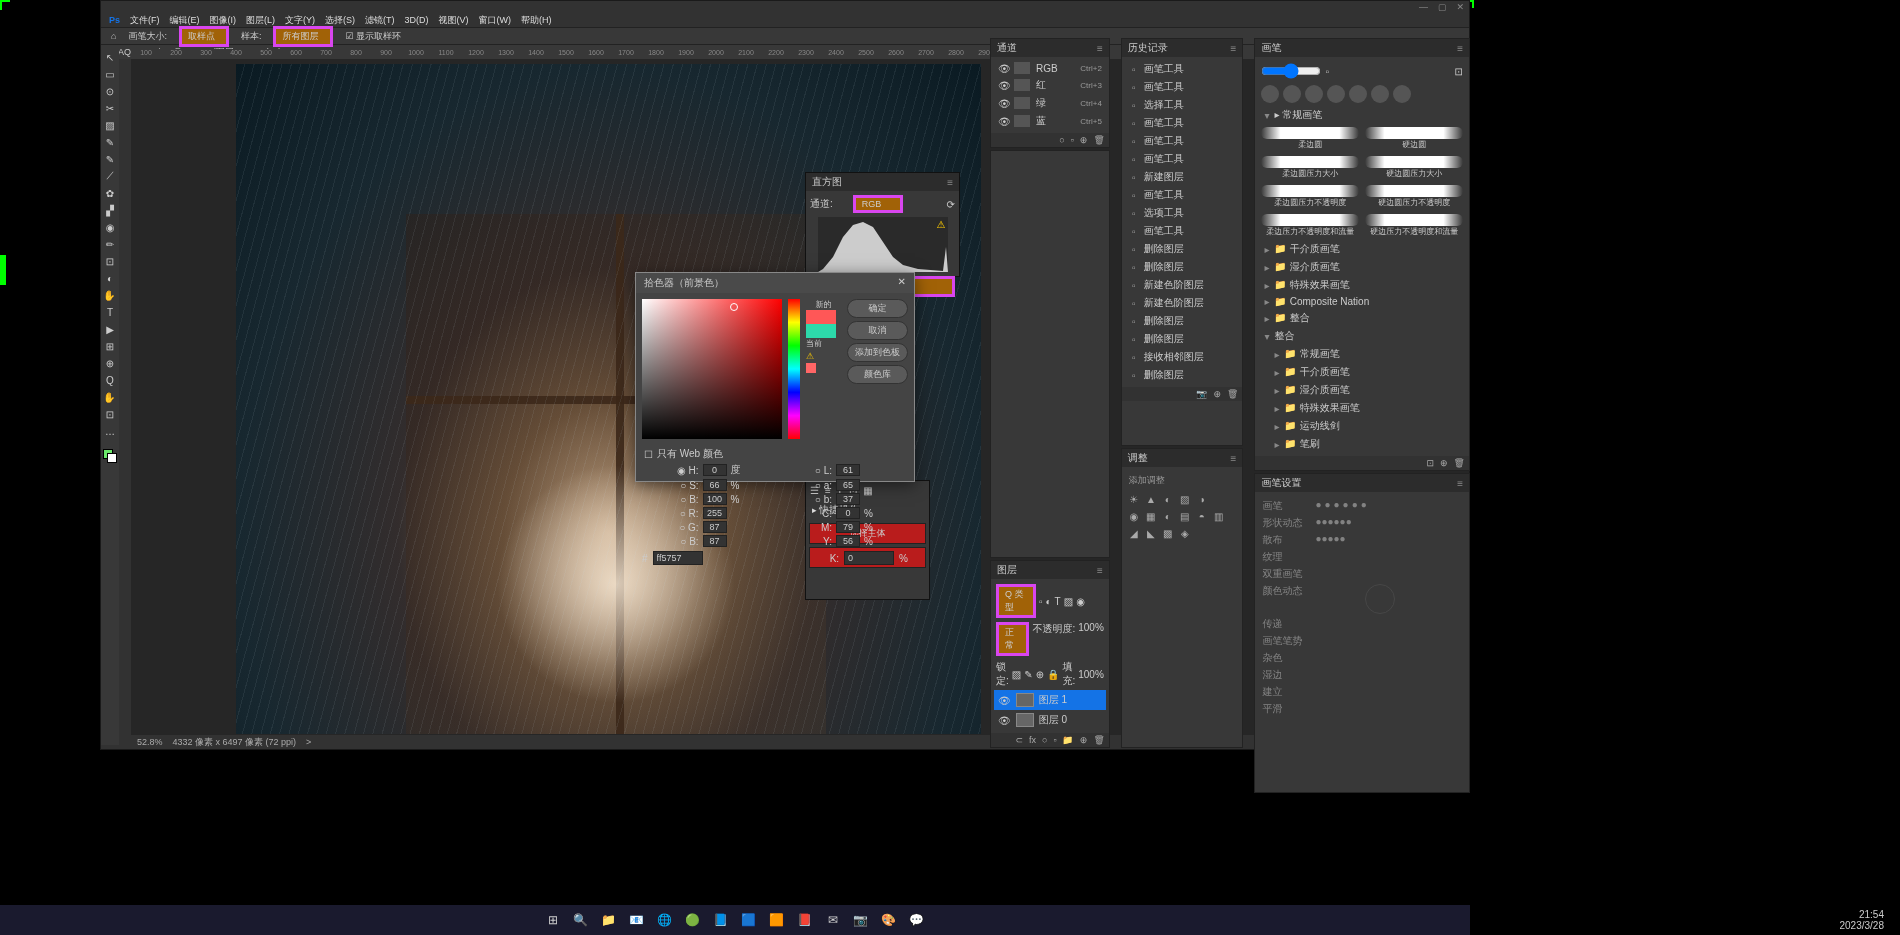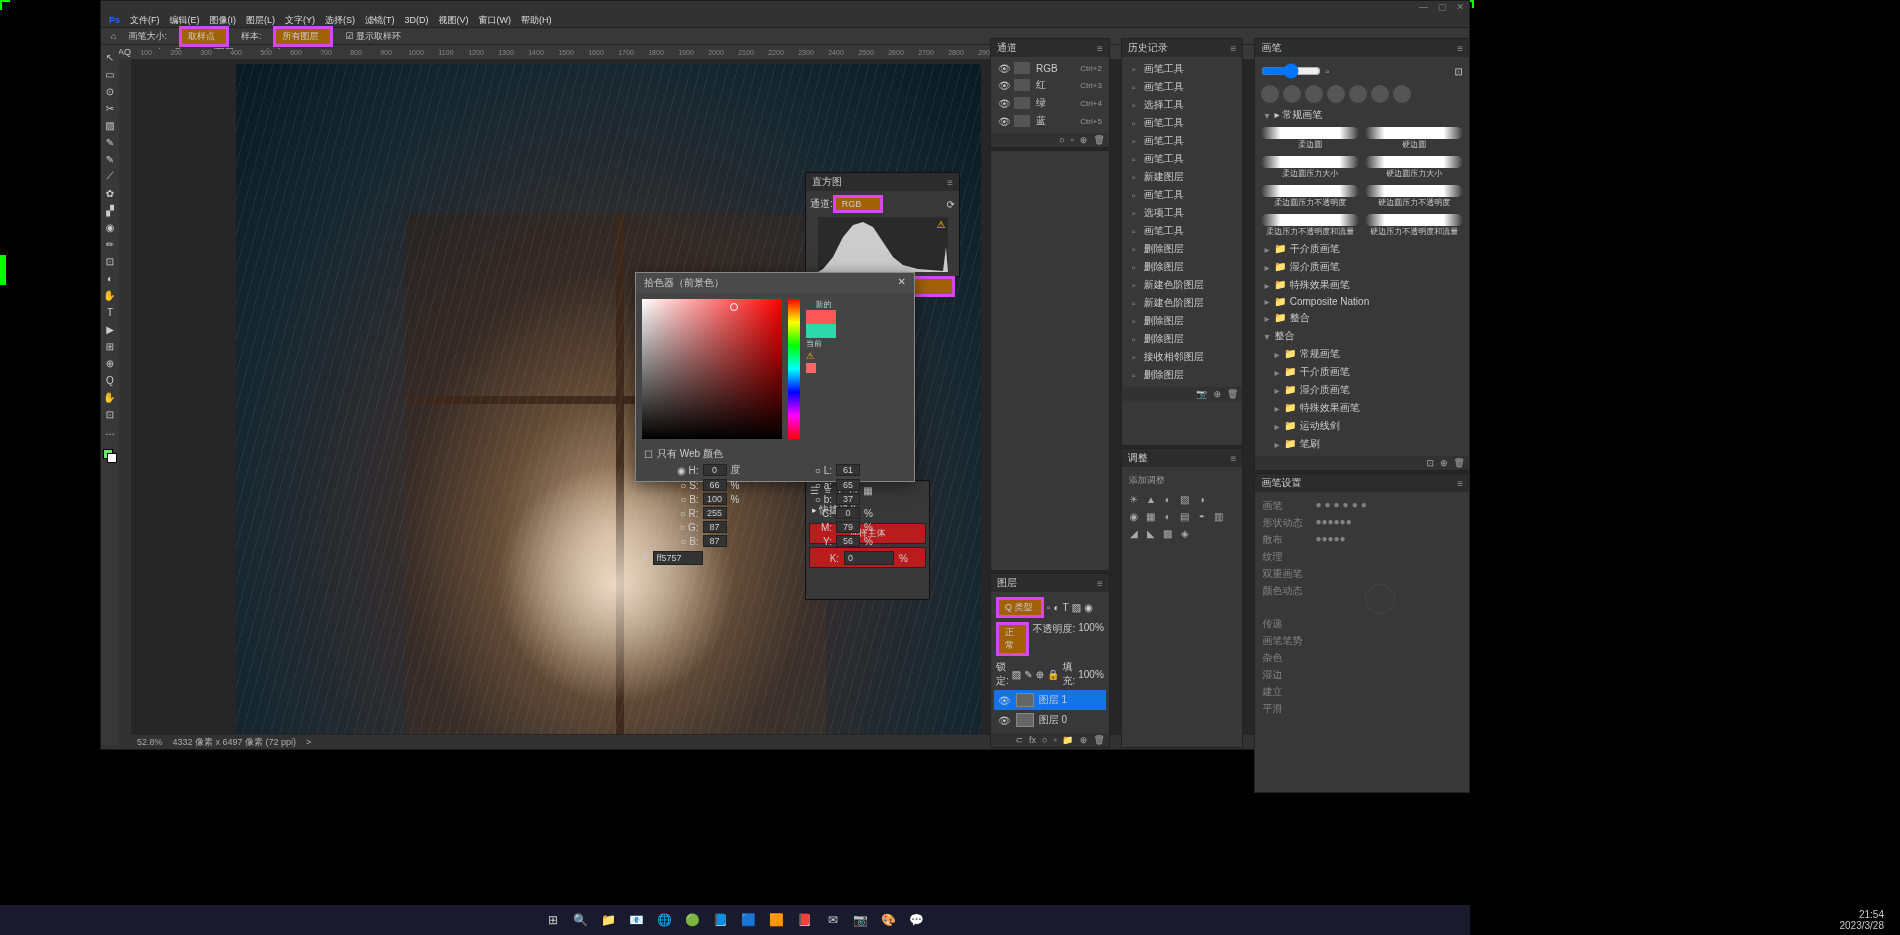--- a/index.html
+++ b/index.html
@@ -254,21 +254,21 @@
     <div class="panel" style="flex:1">
       <div class="panel-body" style="height:260px"></div>
     </div>
     <div class="panel">
       <div class="panel-title">
           <span>图层</span>
           <span class="menu-icon">≡</span>
         </div>
       <div class="panel-body">
         <div style="display:flex;gap:3px;align-items:center;padding:2px">
-          <span class="dropdown" style="width:48px">Q 类型</span>
+          <span class="dropdown" style="width:40px">Q 类型</span>
           <span>▫</span>
             <span>◐</span>
             <span>T</span>
             <span>▨</span>
             <span>◉</span>
         </div>
         <div style="display:flex;gap:3px;padding:2px">
           <span class="dropdown" style="flex:1">正常</span>
           <span>不透明度:</span>
             <span>100%</span>
@@ -595,21 +595,21 @@
     </div>
   </div>
 </div>
 
 <div class="histogram-panel">
   <div class="panel-title">
       <span>直方图</span>
       <span class="menu-icon">≡</span>
     </div>
   <div class="histogram-body">
-    <div style="display:flex;gap:0;align-items:center">
+    <div style="display:flex;gap:20px;align-items:center">
       <span>通道:</span>
       <span class="dropdown" style="width:50px">RGB</span>
       <span style="margin-left:auto">⟳</span>
     </div>
     <div class="histogram-graph">
       <svg viewBox="0 0 130 55">
           <polygon fill="#ccc" points="0,55 5,52 15,40 25,20 35,8 45,5 55,10 65,25 75,40 85,48 100,52 125,54 128,30 130,55"></polygon>
         </svg>
       <span style="position:absolute;right:2px;top:2px;color:#ffcc00">⚠</span>
     </div>
@@ -643,20 +643,26 @@
         <div class="marker"></div>
       </div>
     <div class="hue-bar"></div>
     <div style="width:35px">
       <div style="font-size:8px;text-align:center">新的</div>
       <div class="cp-sw" style="background:#ff5757"></div>
       <div class="cp-sw" style="background:#2dd9aa"></div>
       <div style="font-size:8px;text-align:left">当前</div>
       <div style="font-size:9px;margin-top:2px;color:#ffcc00">⚠</div>
       <div style="width:10px;height:10px;background:#ff6666;margin-top:2px"></div>
+    </div>
+    <div class="cp-right">
+      <div class="cp-btn">确定</div>
+      <div class="cp-btn">取消</div>
+      <div class="cp-btn">添加到色板</div>
+      <div class="cp-btn">颜色库</div>
     </div>
   </div>
   <div class="web-only">
       <span>☐</span>
       <span>只有 Web 颜色</span>
     </div>
   <div class="cp-values">
     <span class="lbl">◉ H:</span>
       <input value="0" style="">
       <span>度</span>

